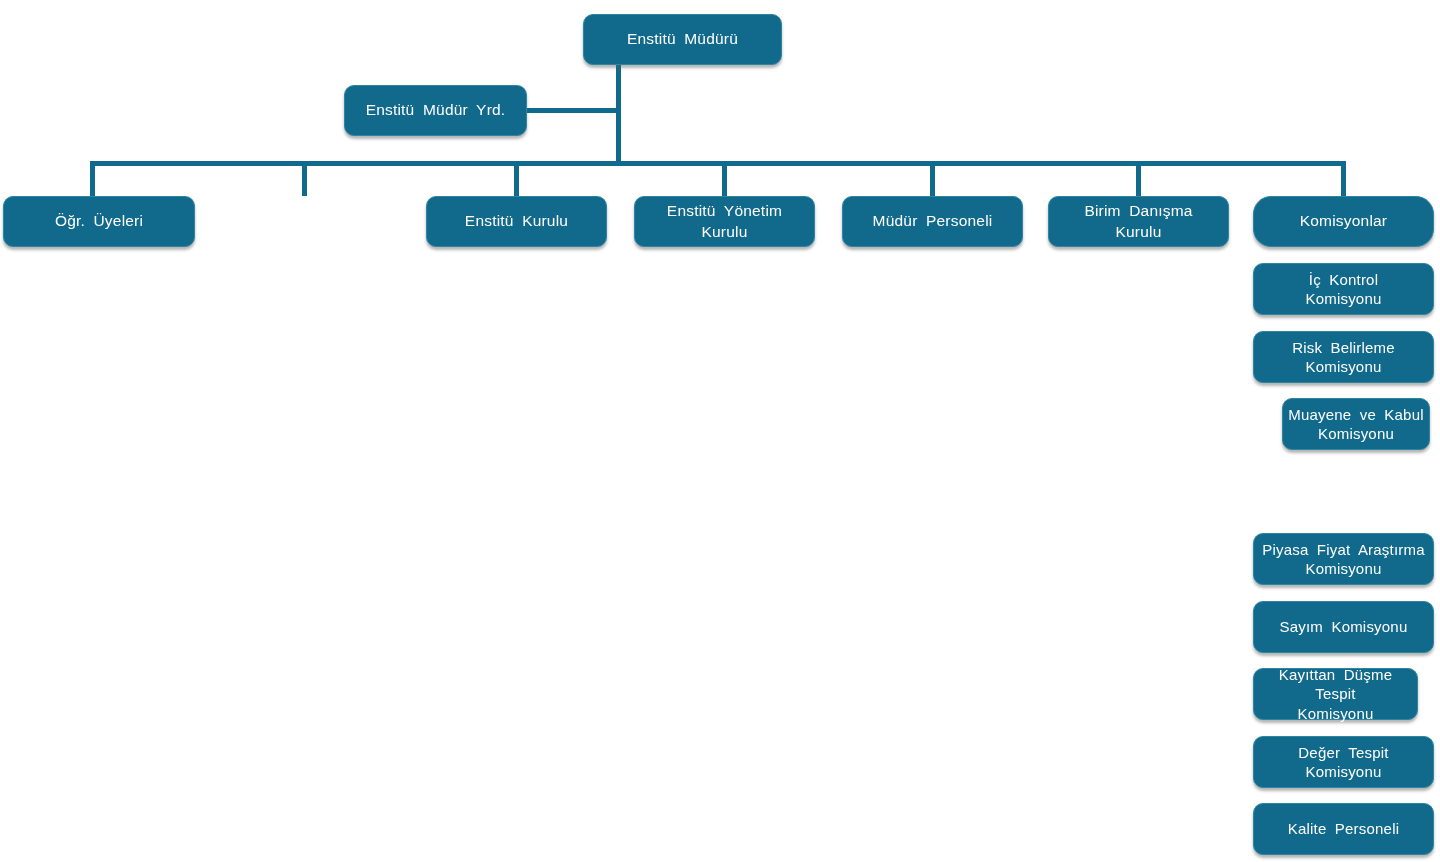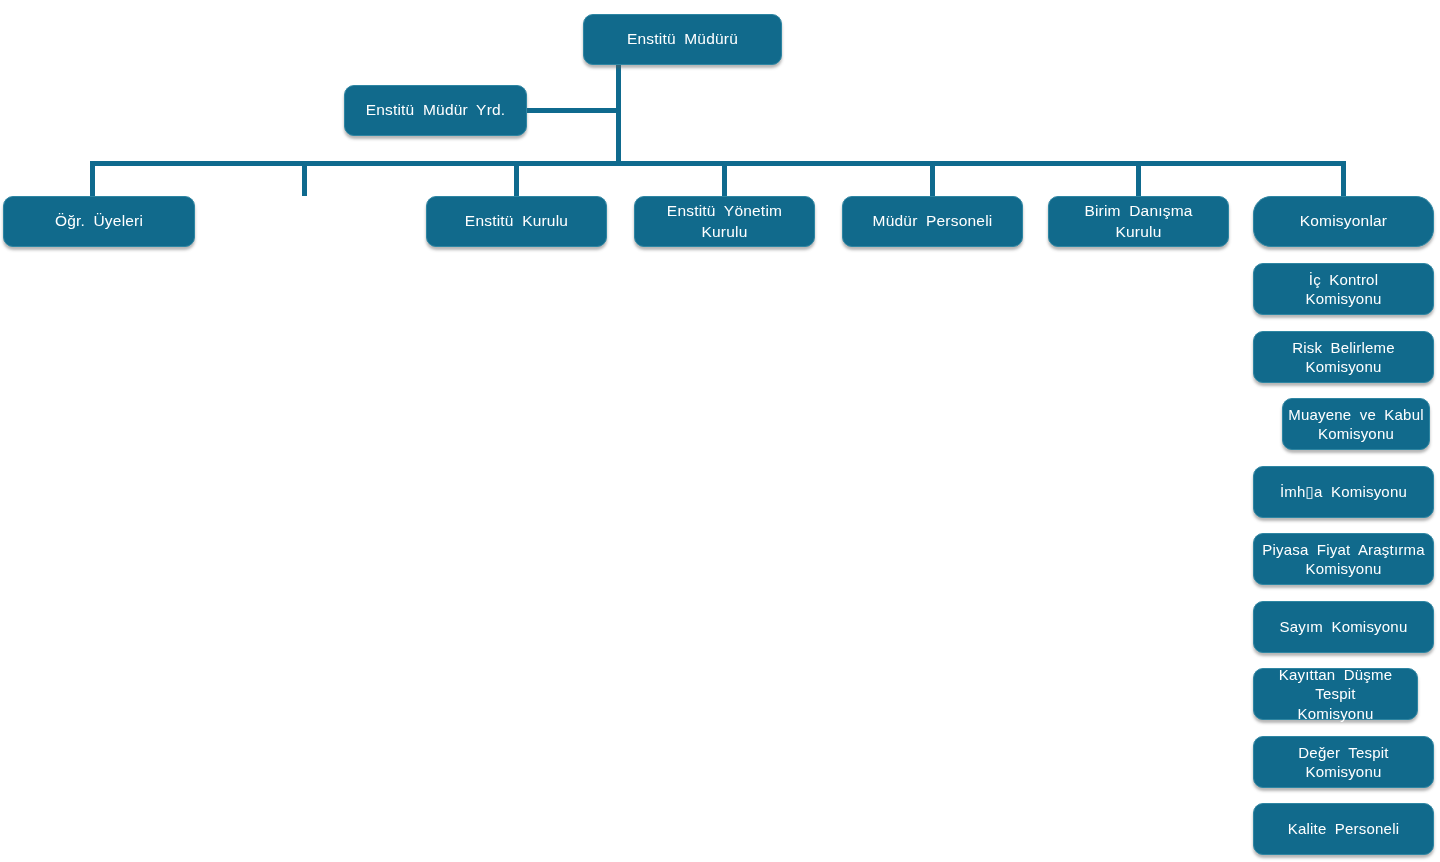--- a/index.html
+++ b/index.html
@@ -87,23 +87,20 @@
 Komisyonu</span>
   </div>
   <div class="node small" style="left:1253px;top:331px;width:181px;height:52px;">
     <span class="label">Risk Belirleme
 Komisyonu</span>
   </div>
   <div class="node small" style="left:1253px;top:398px;width:148px;height:52px;margin-left:29px;">
     <span class="label">Muayene ve Kabul
 Komisyonu</span>
   </div>
-  <div class="node small" style="left:1253px;top:466px;width:181px;height:52px;">
-    <span class="label">İmh▯a Komisyonu</span>
-  </div>
   <div class="node small" style="left:1253px;top:533px;width:181px;height:52px;">
     <span class="label">Piyasa Fiyat Araştırma
 Komisyonu</span>
   </div>
   <div class="node small" style="left:1253px;top:601px;width:181px;height:52px;">
     <span class="label">Sayım Komisyonu</span>
   </div>
   <div class="node small" style="left:1253px;top:668px;width:165px;height:52px;">
     <span class="label">Kayıttan Düşme Tespit
 Komisyonu</span>

